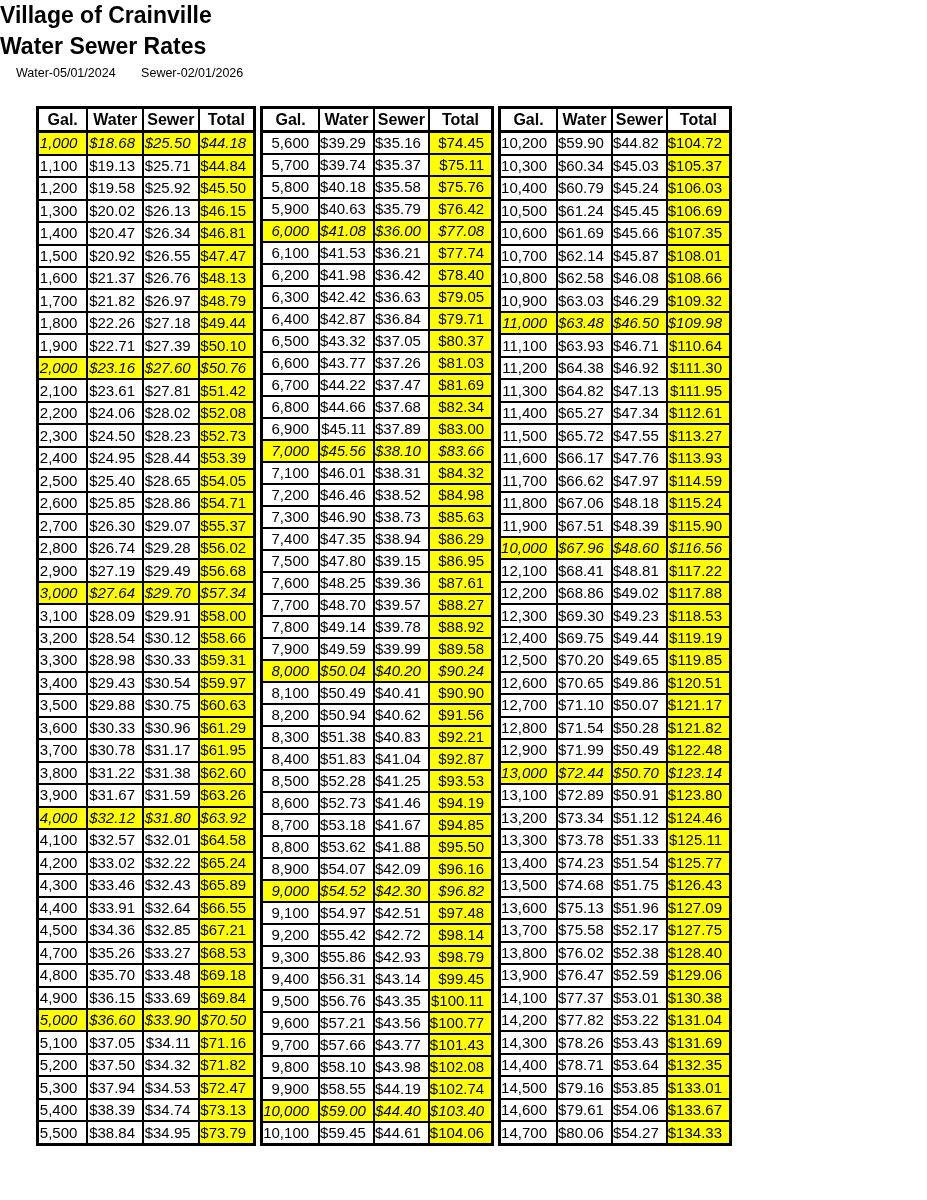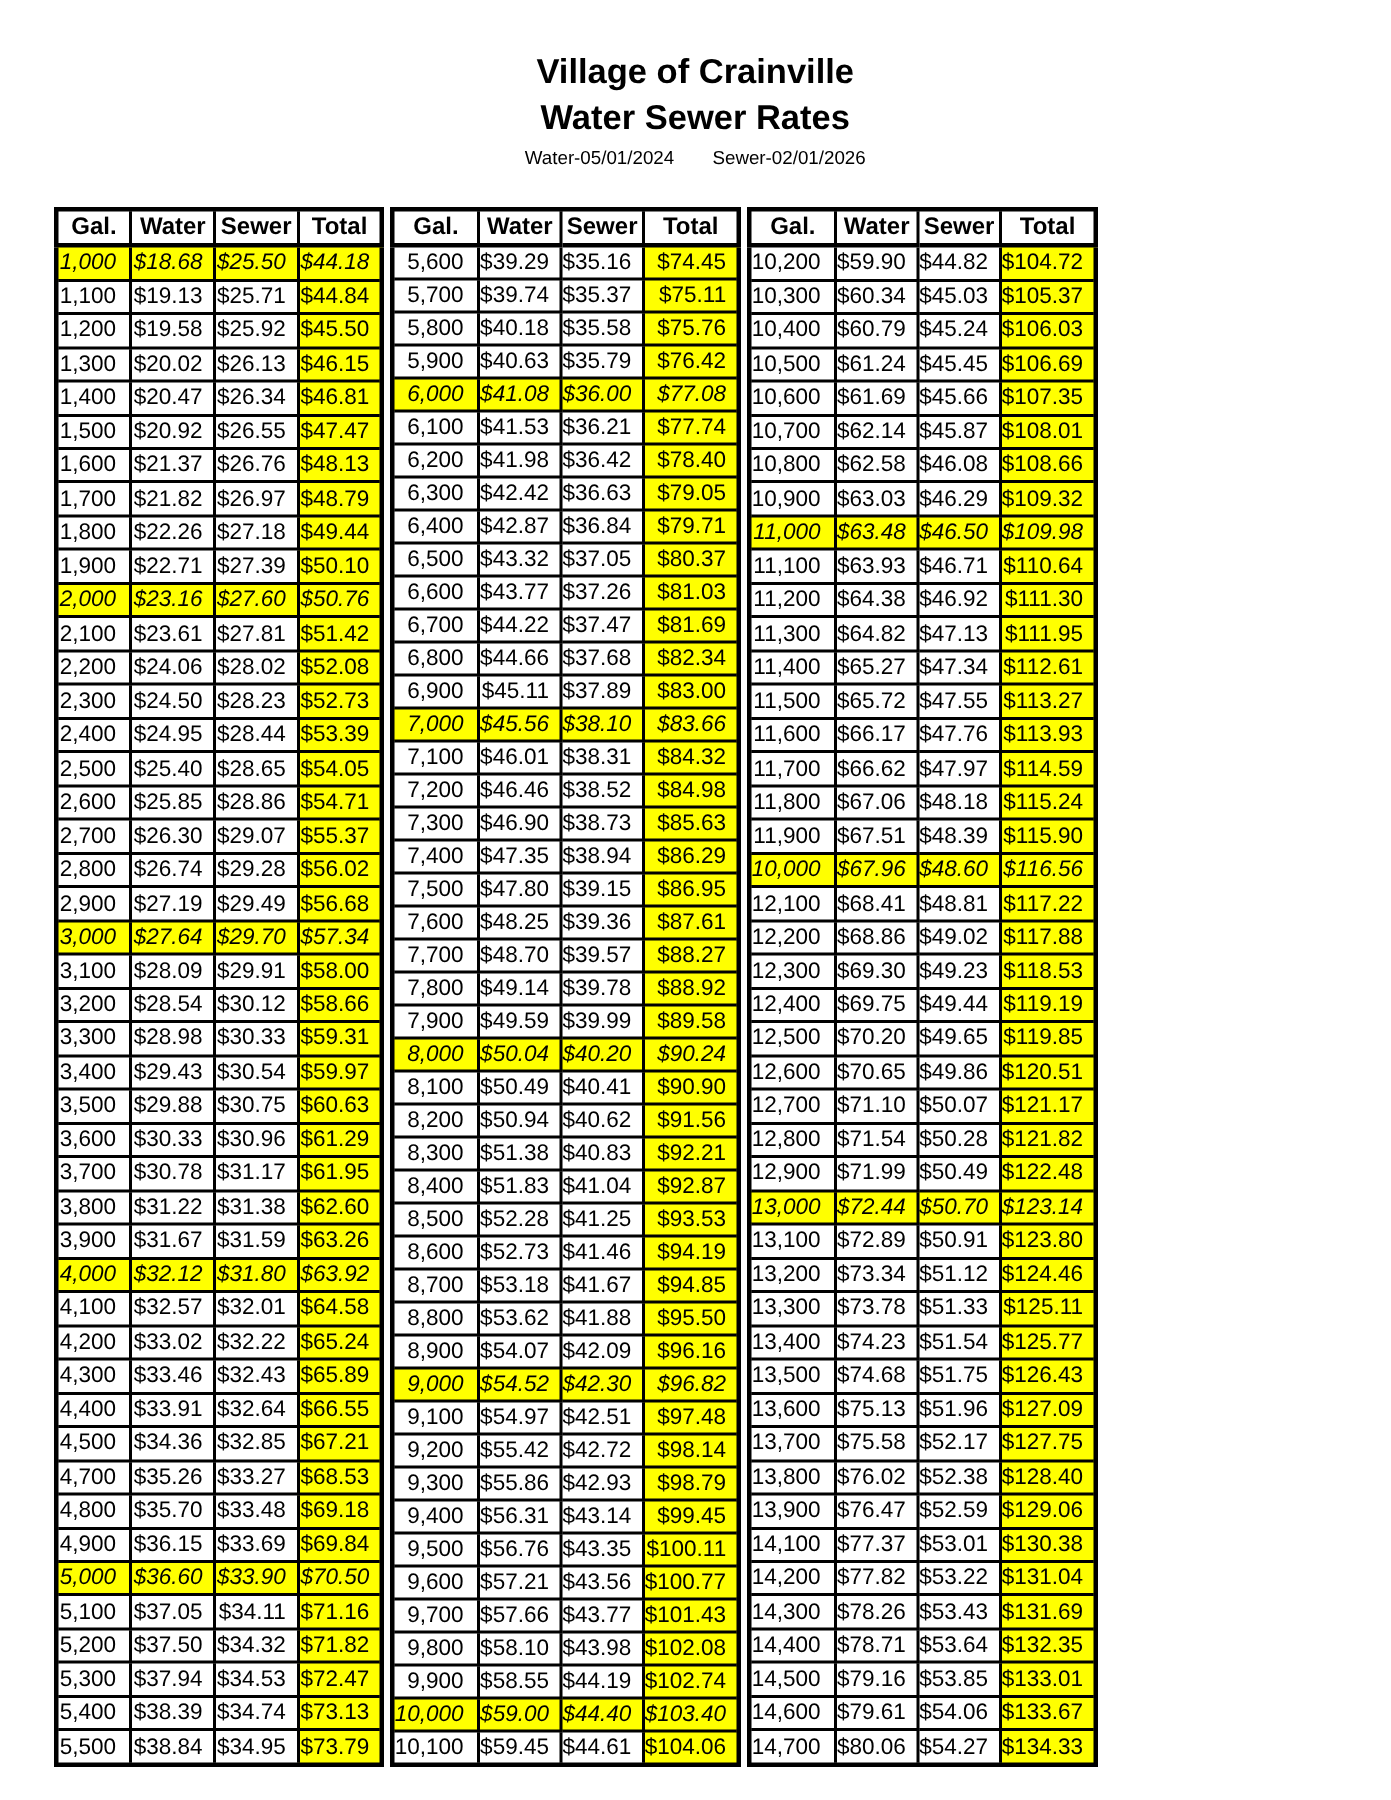--- a/index.html
+++ b/index.html
@@ -2,24 +2,24 @@
 <html style="--hl: #FFFF00; --border: #000000; --text: #000000; --bg: #FFFFFF;"><head>
 <meta charset="utf-8">
 <style>
   :root { --hl:#FFFF00; --border:#000000; --text:#000000; --bg:#FFFFFF; }
   * { box-sizing: border-box; }
   html,body { margin:0; padding:0; }
   body {
     width:927px; height:1200px; background:var(--bg); color:var(--text);
     font-family:"Liberation Sans", sans-serif;
   }
-  .header-block { text-align:center; padding-top:32px; }
+  .header-block { text-align:left; }
   .page-title { font-size:23px; font-weight:bold; line-height:1.35; }
   .page-subtitle { font-size:23px; font-weight:bold; line-height:1.35; }
-  .dates-line { font-size:12.5px; margin-top:4px; }
+  .dates-line { font-size:12.5px; margin-top:4px;margin-left:16px; }
   .dates-line .date-item + .date-item { margin-left:22px; }
 
   .tables-wrap {
     display:flex; gap:4px; margin:26px 0 0 36px; width:696px;
   }
   table.rates {
     border-collapse:collapse; table-layout:fixed;
     border:3px solid var(--border);
     font-size:15px;
   }

